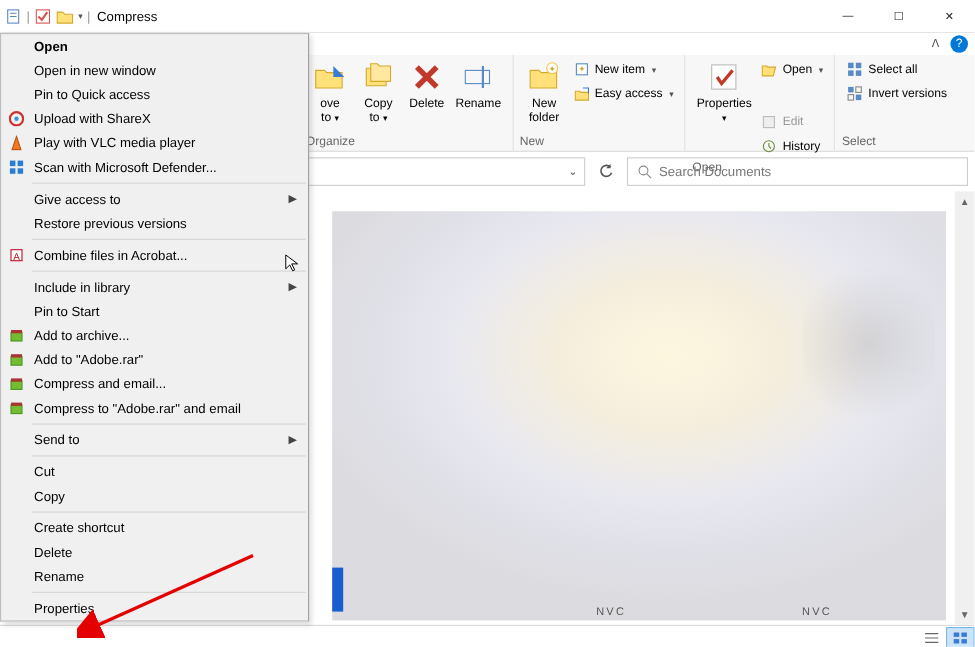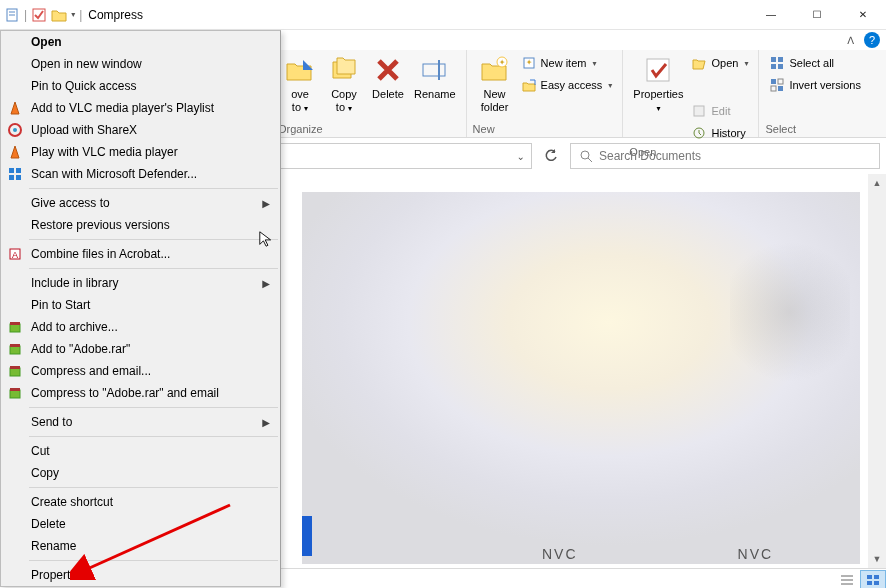--- a/index.html
+++ b/index.html
@@ -37,21 +37,21 @@
 .addr { flex: 1; display: flex; align-items: center; border: 1px solid #ccc; height: 26px; padding: 0 6px; justify-content: flex-end; gap: 10px; font-size: 12px; color: #555; }
 .refresh { width: 26px; height: 26px; display: flex; align-items: center; justify-content: center; border: 0; }
 .search { width: 310px; height: 26px; border: 1px solid #ccc; display: flex; align-items: center; padding: 0 8px; gap: 6px; color: #777; font-size: 12px; }
 
 
 .content { position: relative; height: 394px; display: flex; }
 .sidebar-space { width: 272px; }
 .mainview { flex: 1; margin: 18px 8px 4px 30px; position: relative; background: radial-gradient(ellipse 60% 60% at 55% 35%, #fdf7e0 0%, #f5eedd 30%, #e8e8f0 60%, #e0e0e8 80%, #dcdce0 100%); }
 .mainview::after { content:""; position:absolute; right:10px; top:40px; width:120px; height:160px; background: radial-gradient(circle, rgba(140,140,140,0.25) 0%, rgba(200,200,200,0) 70%); }
 .blueblock { position:absolute; left:0; bottom:8px; width:10px; height:40px; background:#1a5dd0; }
-.bottomtext { position:absolute; bottom:2px; display:flex; gap:160px; left:240px; font-size:14px; color:#555; letter-spacing:2px; }
+.bottomtext { position:absolute; bottom:2px; display:flex; gap:160px; left:240px; font-size:10px; color:#555; letter-spacing:2px; }
 .scrollbar { width: 18px; background:#f0f0f0; display:flex; flex-direction:column; }
 .scrollbar .arrow{height:18px; display:flex;align-items:center;justify-content:center;font-size:9px;color:#666;}
 .scrollbar .track{flex:1;}
 
 
 .statusbar { height: 22px; border-top:1px solid #dadada; display:flex; justify-content:flex-end; align-items:center; gap:0; }
 .viewbtn { width:26px; height:20px; display:flex;align-items:center;justify-content:center; border:1px solid transparent; font-size:12px; color:#444; }
 .viewbtn.active{ background:#cce4f7; border:1px solid #7ab8e6; }
 
 
@@ -327,28 +327,20 @@
 <div class="ctxmenu">
   <div class="iconstrip"></div>
   <div class="mitem">
       <b>Open</b>
     </div>
   <div class="mitem">
       <span>Open in new window</span>
     </div>
   <div class="mitem">
       <span>Pin to Quick access</span>
-    </div>
-  <div class="mitem">
-      <span class="micon">
-        <svg width="14" height="14">
-          <path d="M7 1 L11 13 L3 13 Z" fill="#f47721" stroke="#b85510"></path>
-        </svg>
-      </span>
-      <span>Add to VLC media player's Playlist</span>
     </div>
   <div class="mitem">
       <span class="micon">
         <svg width="14" height="14">
           <circle cx="7" cy="7" r="6" fill="none" stroke="#c33" stroke-width="2"></circle>
           <circle cx="7" cy="7" r="2" fill="#39c"></circle>
         </svg>
       </span>
       <span>Upload with ShareX</span>
     </div>

